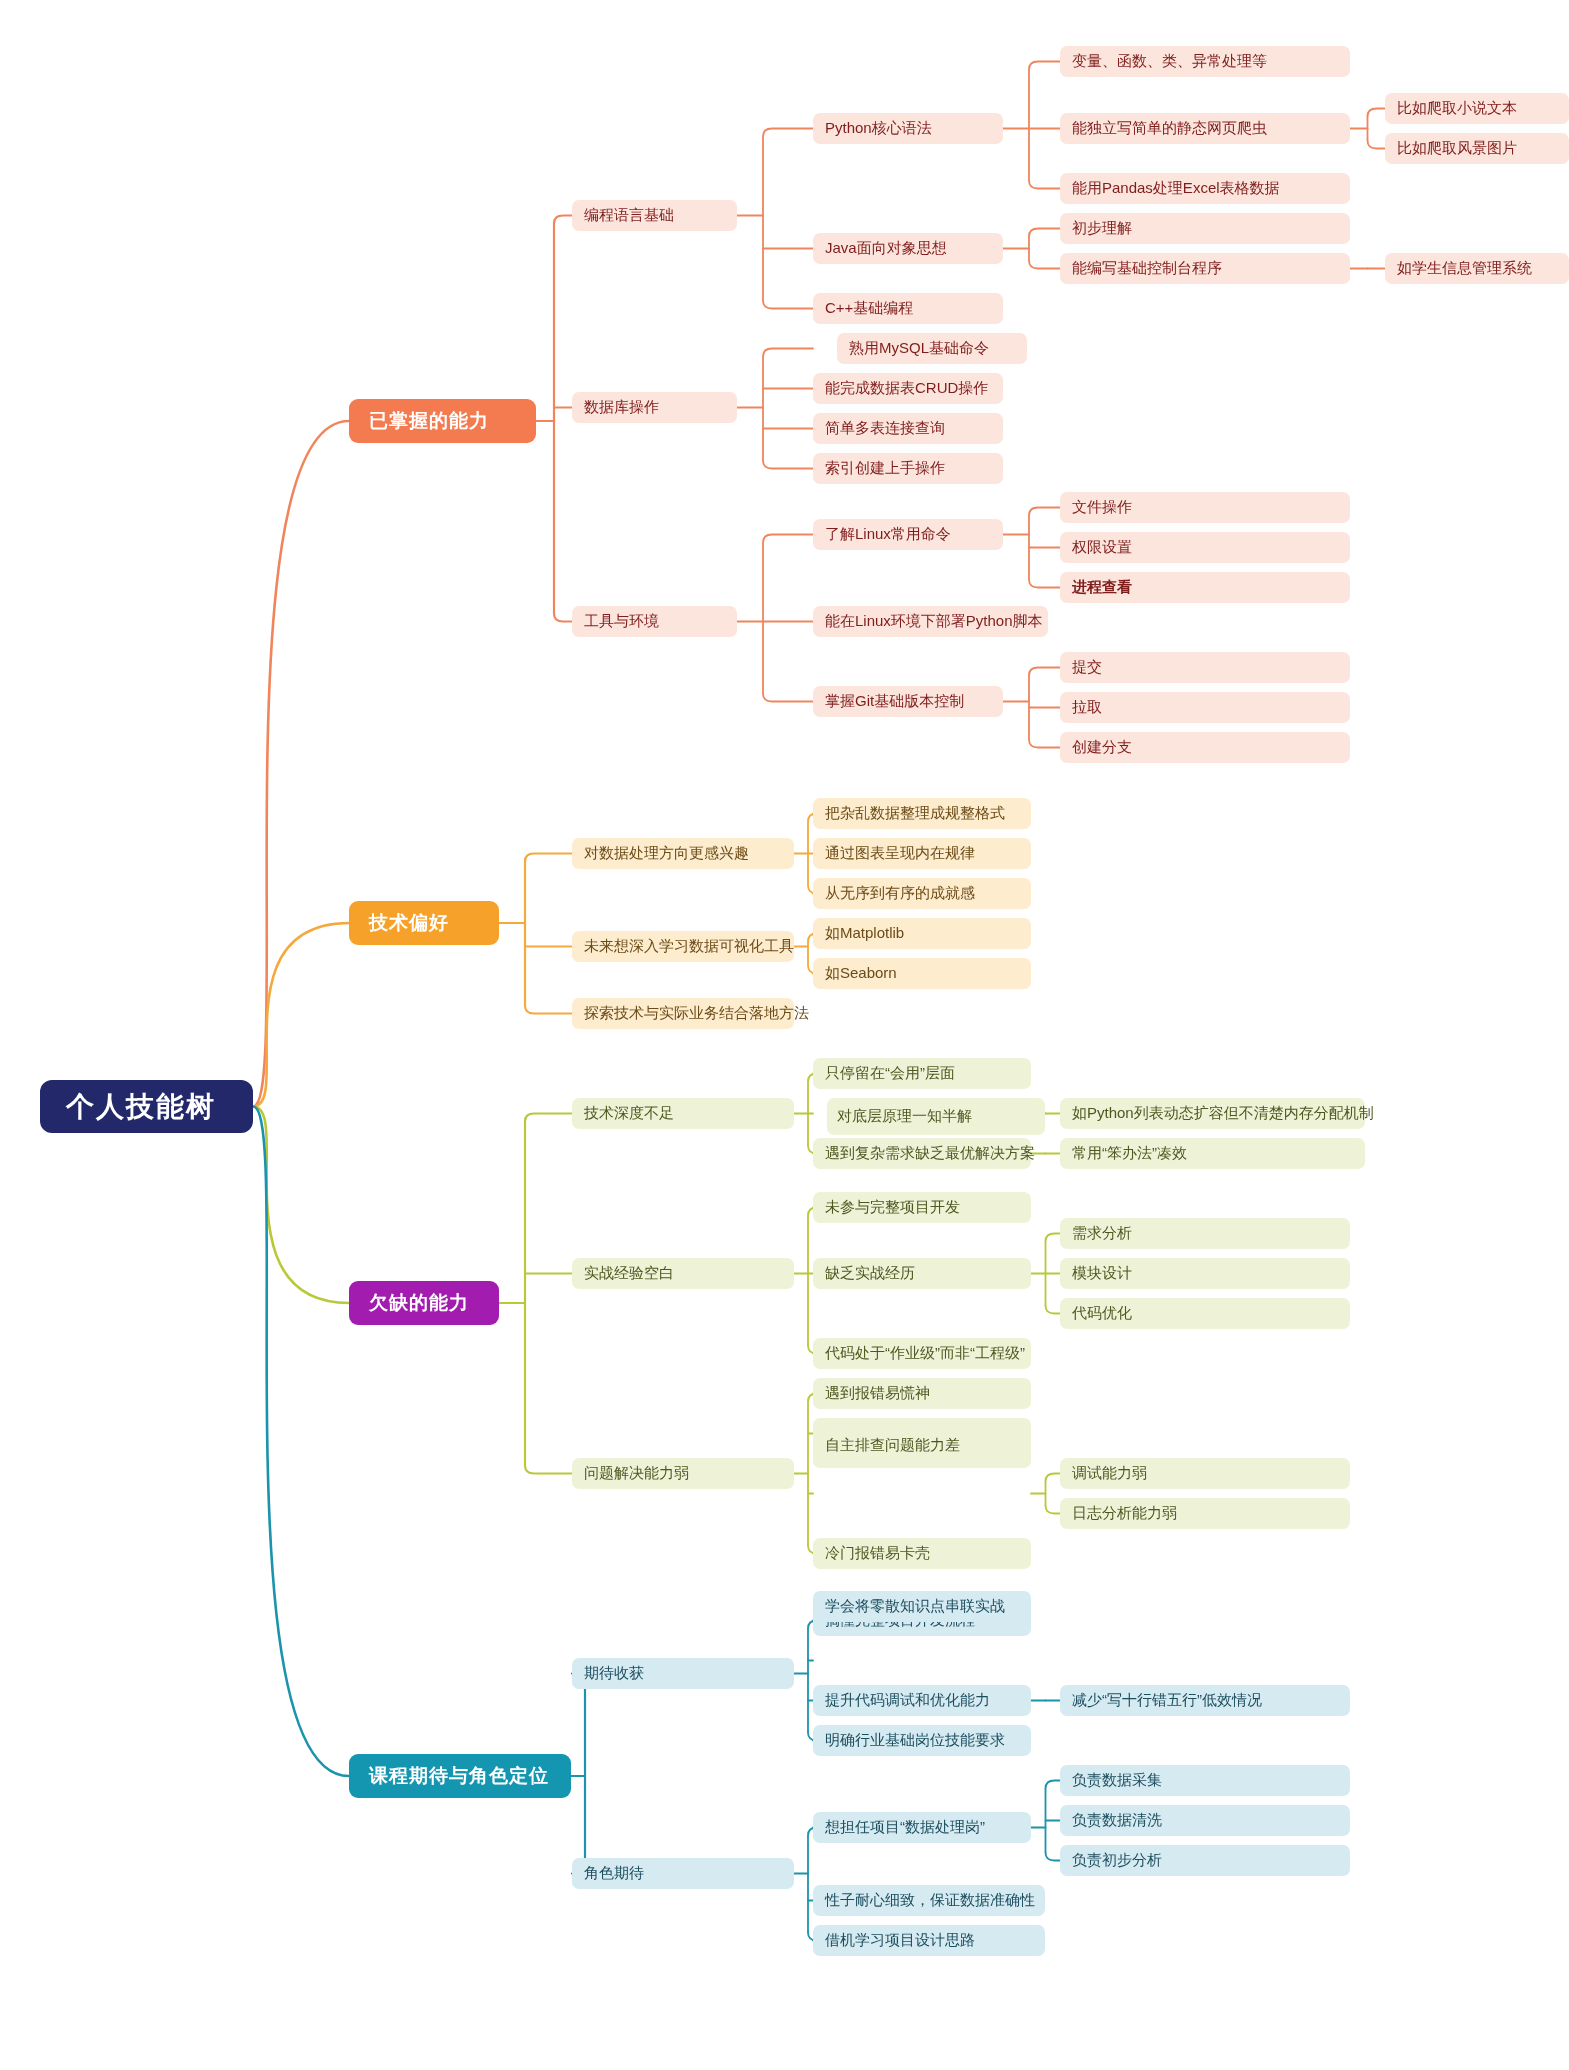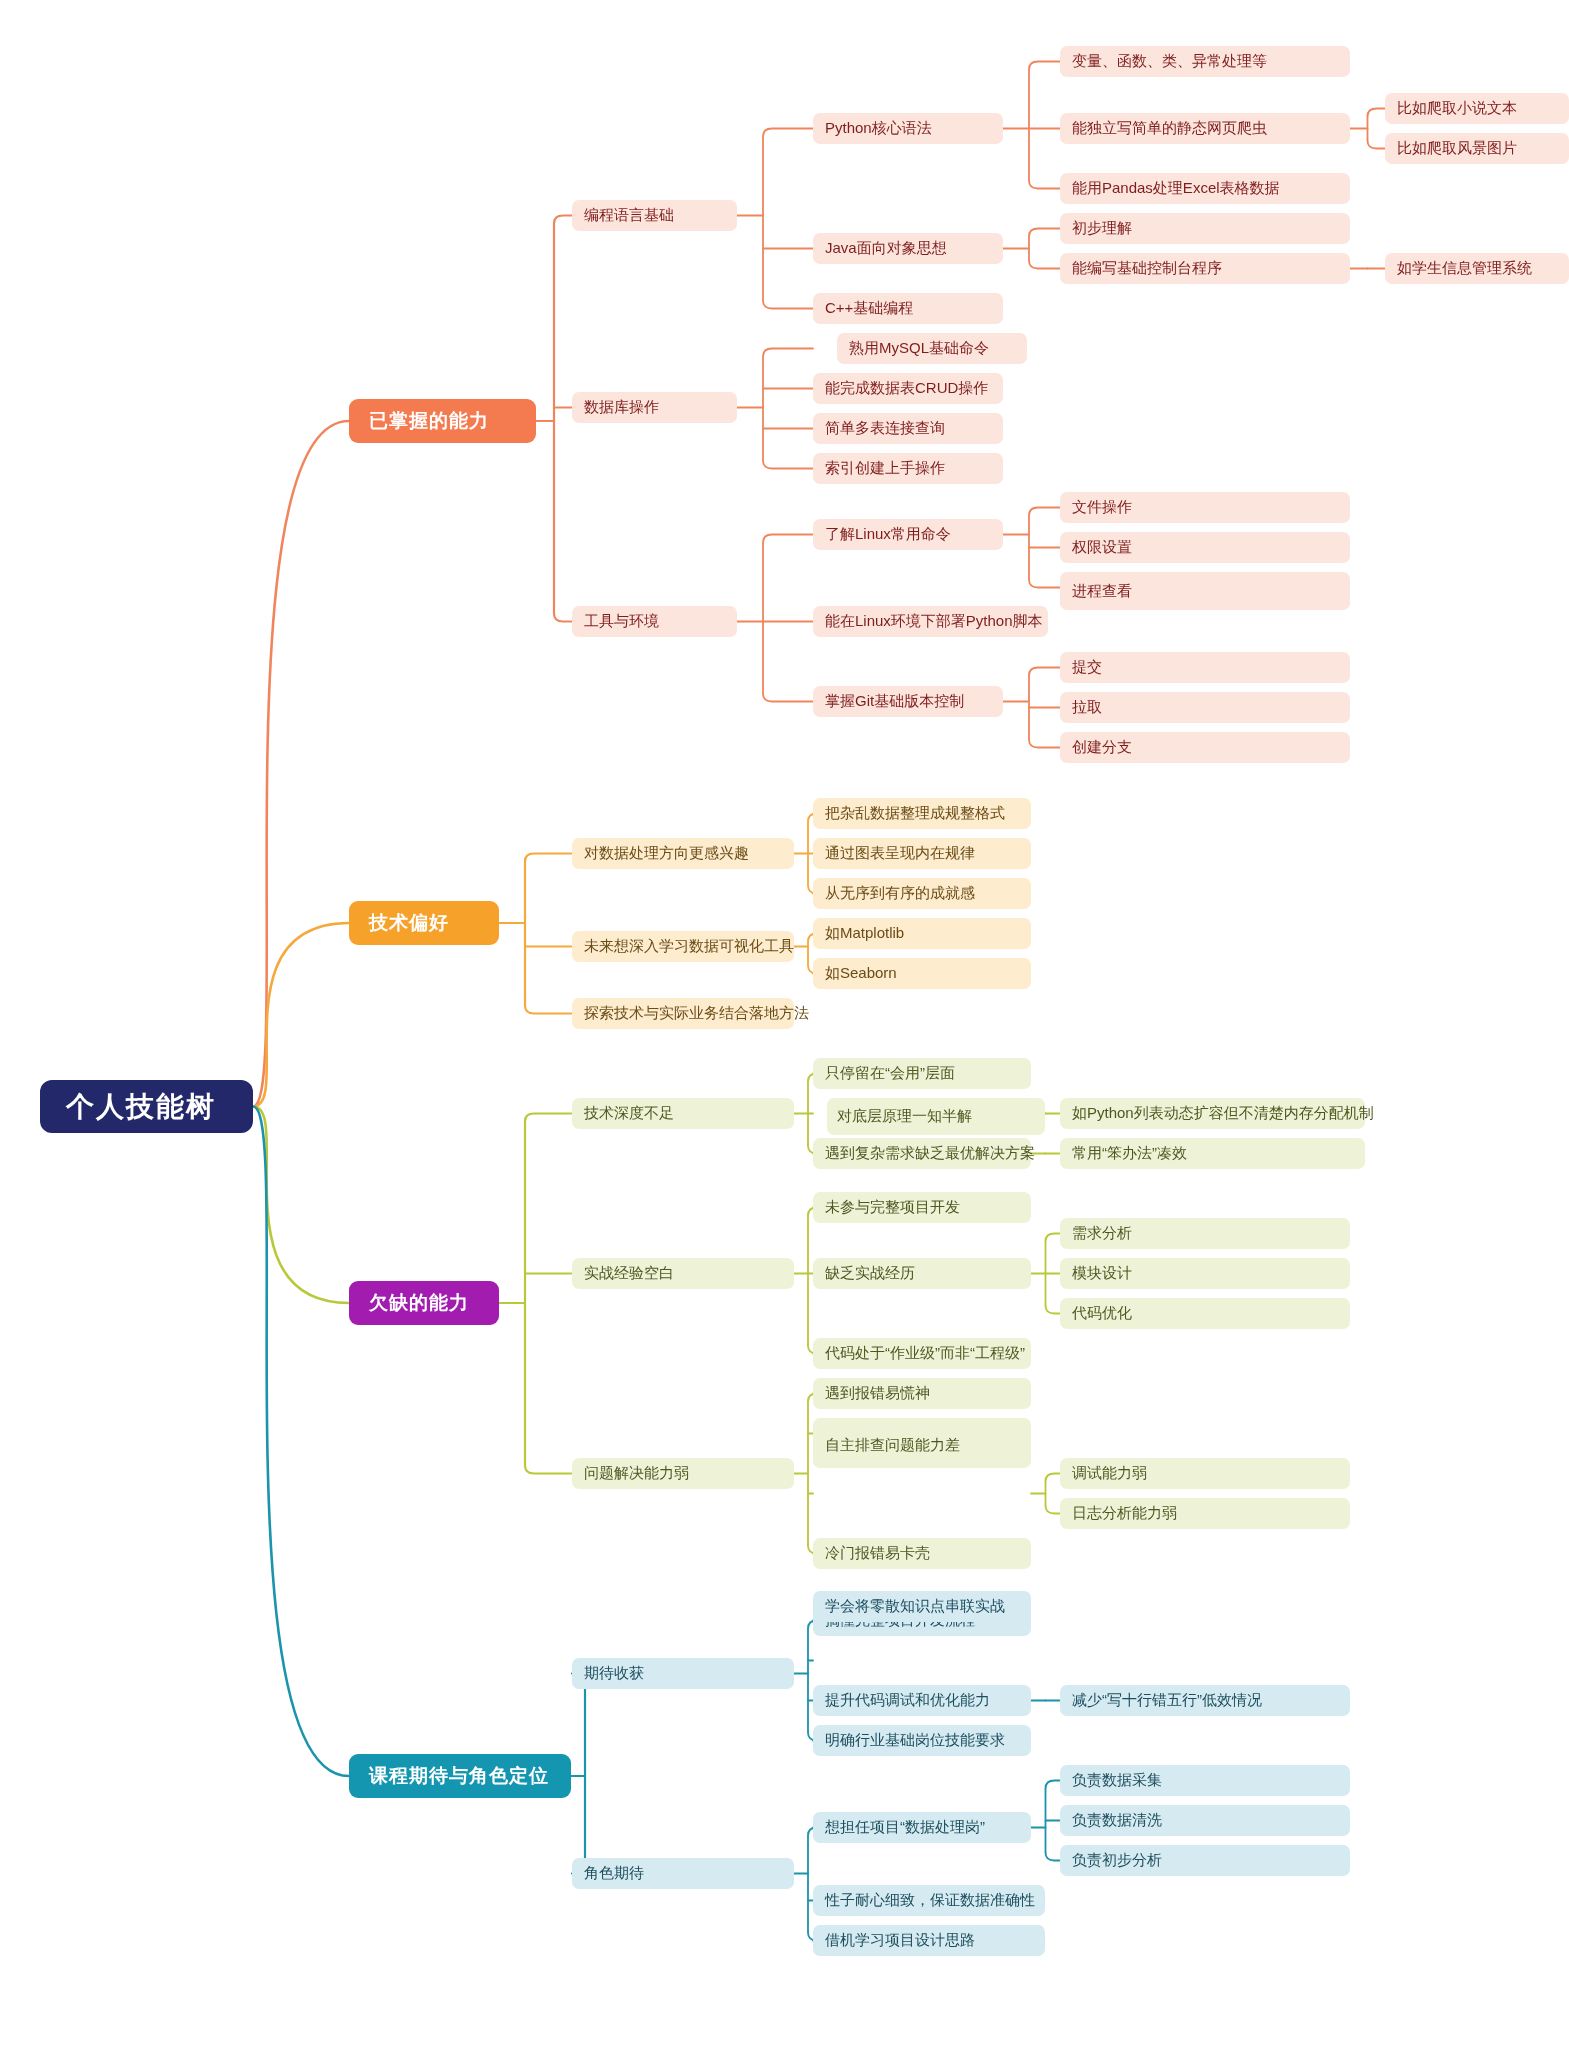--- a/index.html
+++ b/index.html
@@ -216,21 +216,21 @@
       </div>
       <div class="node n-sub c-orange-sub" style="left: 813px; top: 519px; width: 190px; height: 31px;">
         <span>了解Linux常用命令</span>
       </div>
       <div class="node n-sub c-orange-sub" style="left: 1060px; top: 492px; width: 290px; height: 31px;">
         <span>文件操作</span>
       </div>
       <div class="node n-sub c-orange-sub" style="left: 1060px; top: 532px; width: 290px; height: 31px;">
         <span>权限设置</span>
       </div>
-      <div class="node n-sub c-orange-sub" style="left: 1060px; top: 572px; width: 290px; height: 38px;">
+      <div class="node n-sub c-orange-sub" style="left: 1060px; top: 572px; width: 290px; height: 31px; font-weight: bold;">
         <span>进程查看</span>
       </div>
       <div class="node n-sub c-orange-sub" style="left: 813px; top: 606px; width: 235px; height: 31px;">
         <span>能在Linux环境下部署Python脚本</span>
       </div>
       <div class="node n-sub c-orange-sub" style="left: 813px; top: 686px; width: 190px; height: 31px;">
         <span>掌握Git基础版本控制</span>
       </div>
       <div class="node n-sub c-orange-sub" style="left: 1060px; top: 652px; width: 290px; height: 31px;">
         <span>提交</span>

